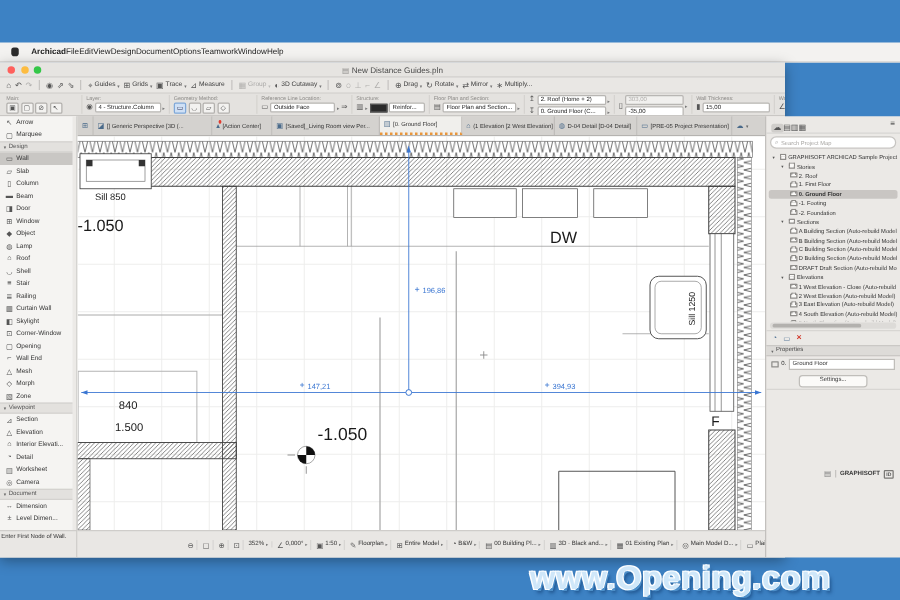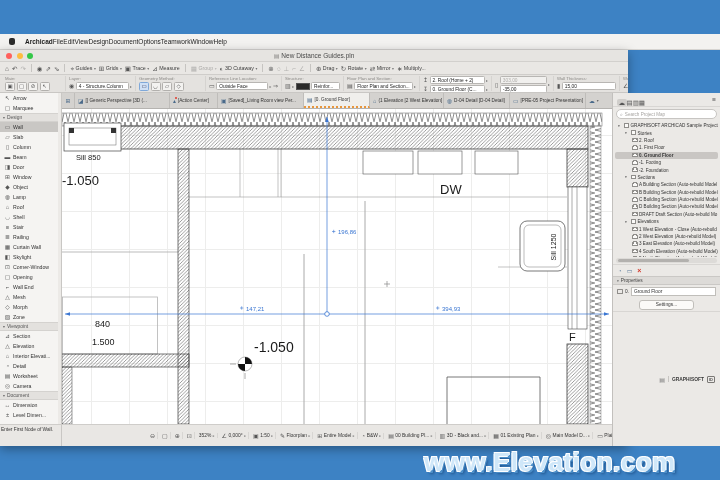--- a/index.html
+++ b/index.html
@@ -874,13 +874,13 @@
       <div class="navfooter">
         <span class="fico">▤</span>
         <span class="fdiv"></span>
         <span>GRAPHISOFT</span>
         <span class="idbadge">ID</span>
       </div>
     </div>
   </div>
 </div>
 
-<div class="watermark">www.Elevation.com</div>
+<div class="watermark">www.Opening.com</div>
 
 </body></html>

